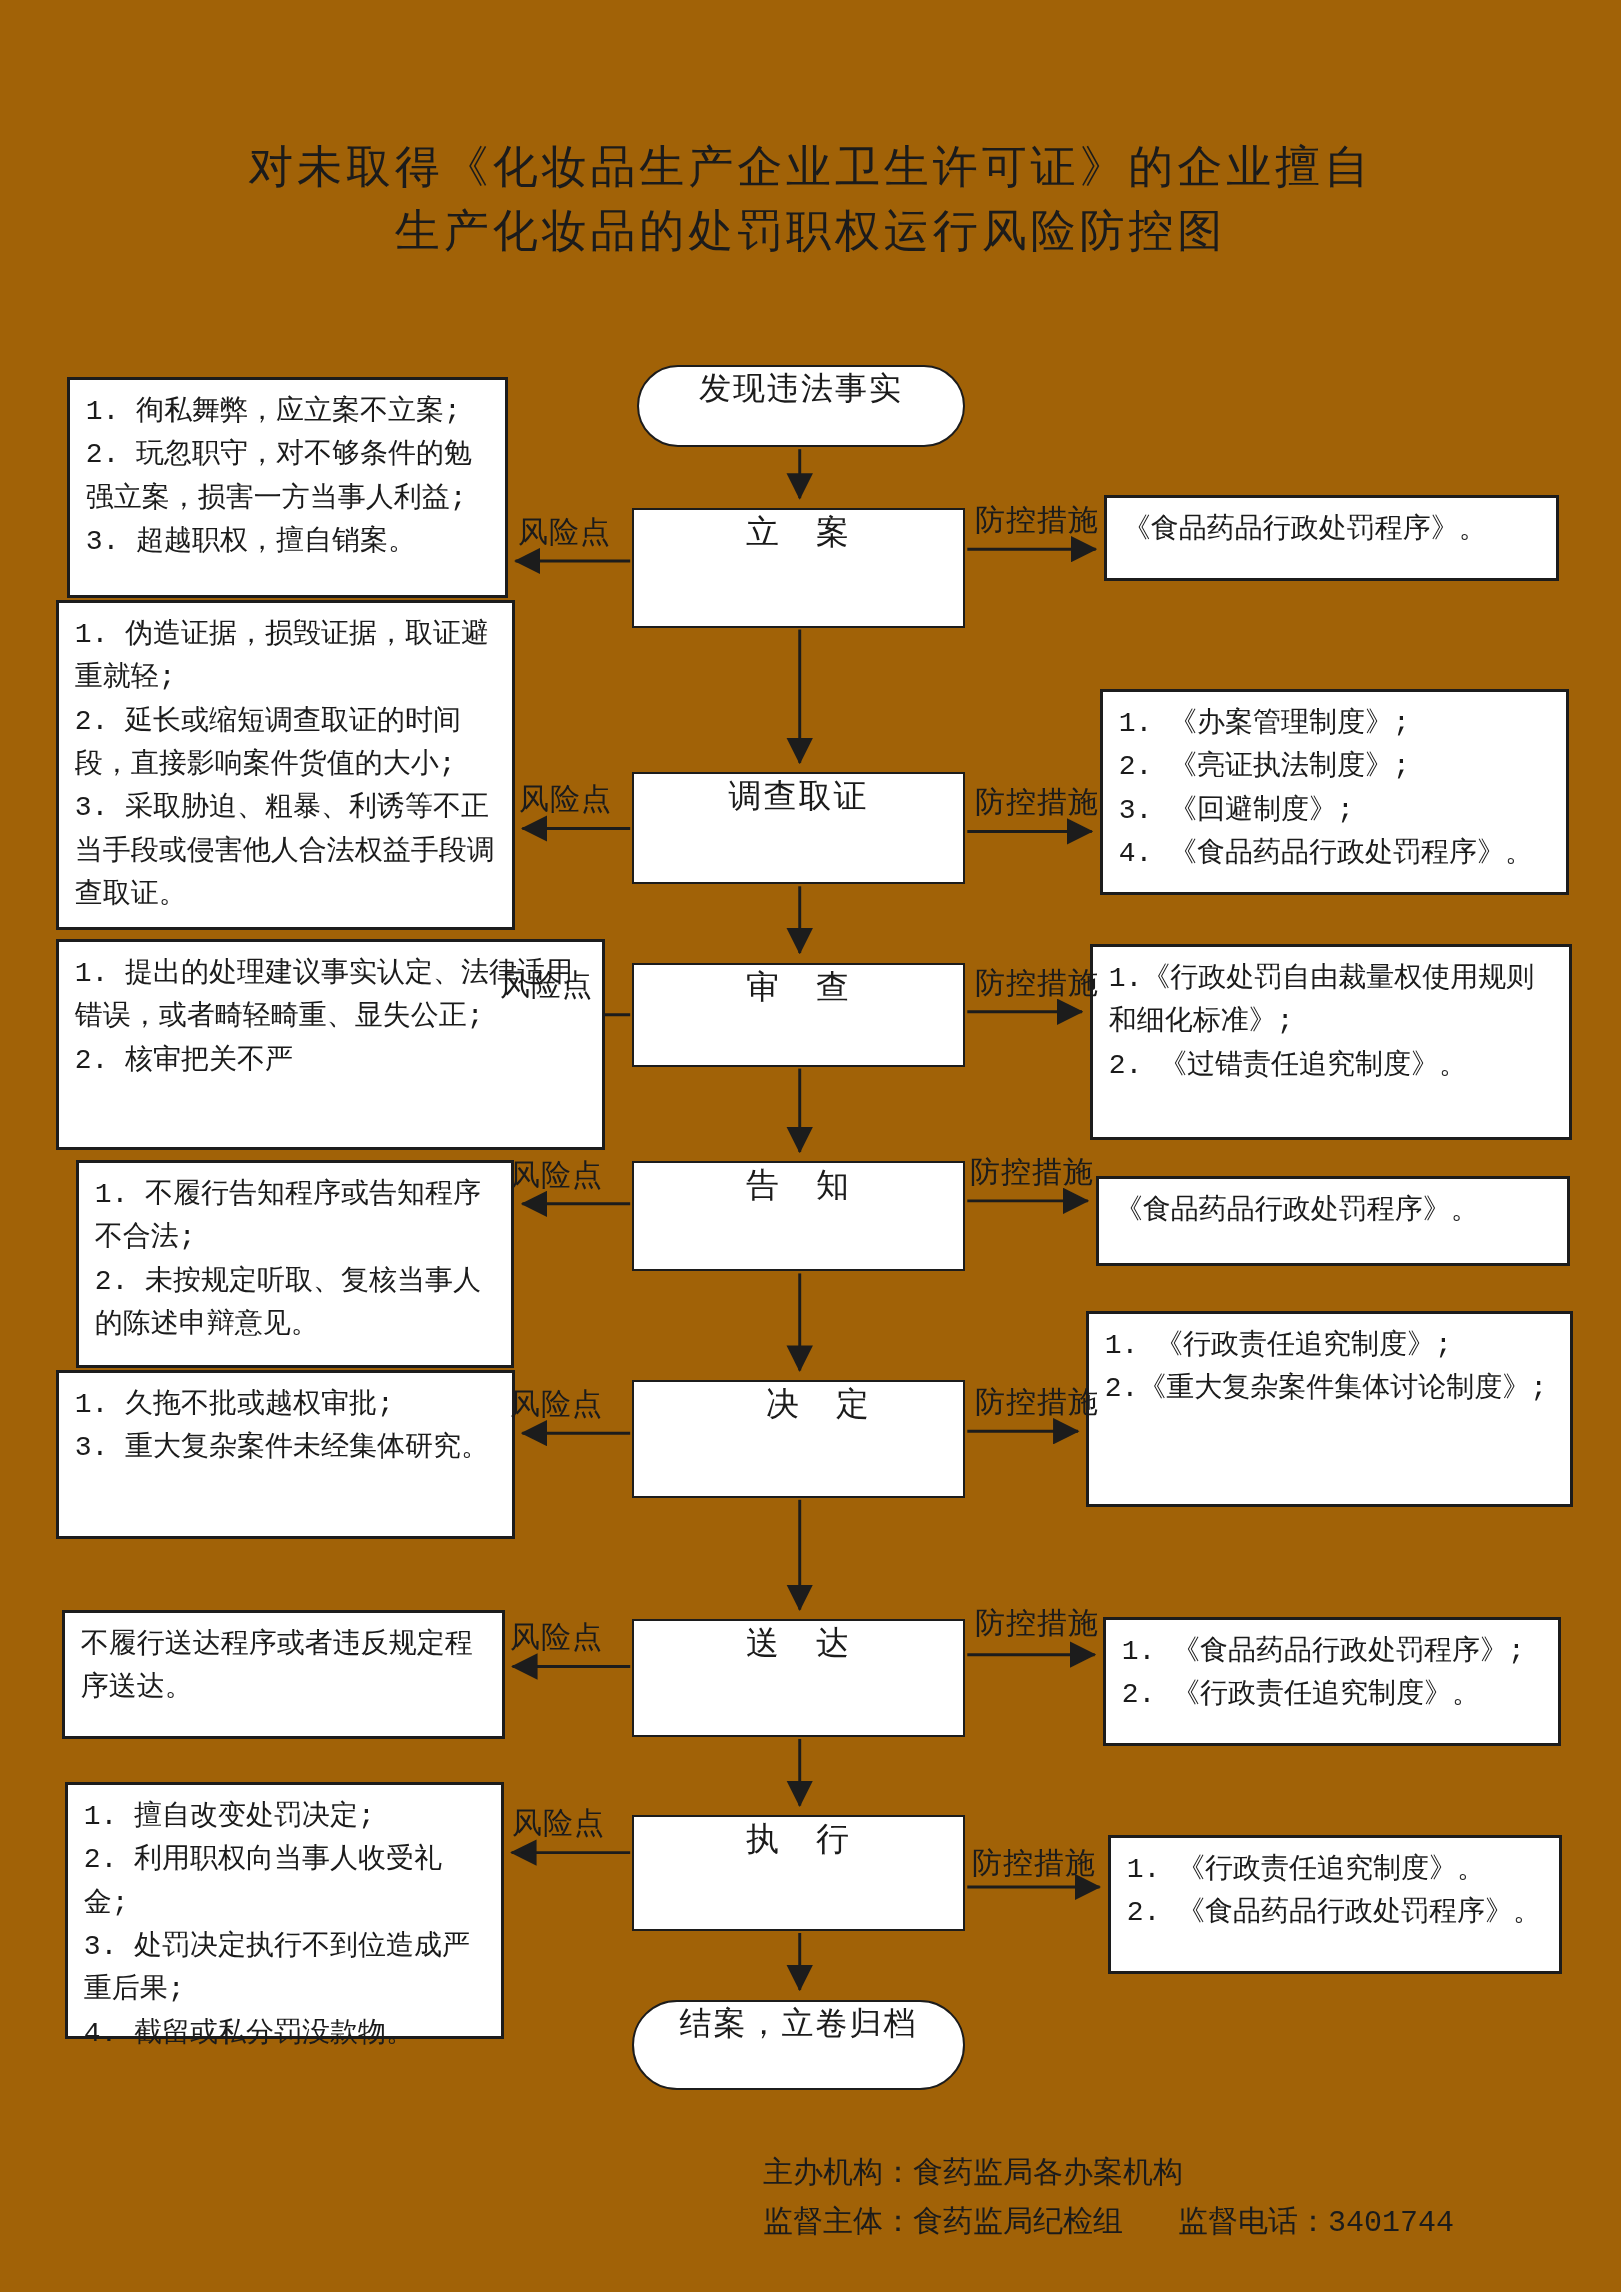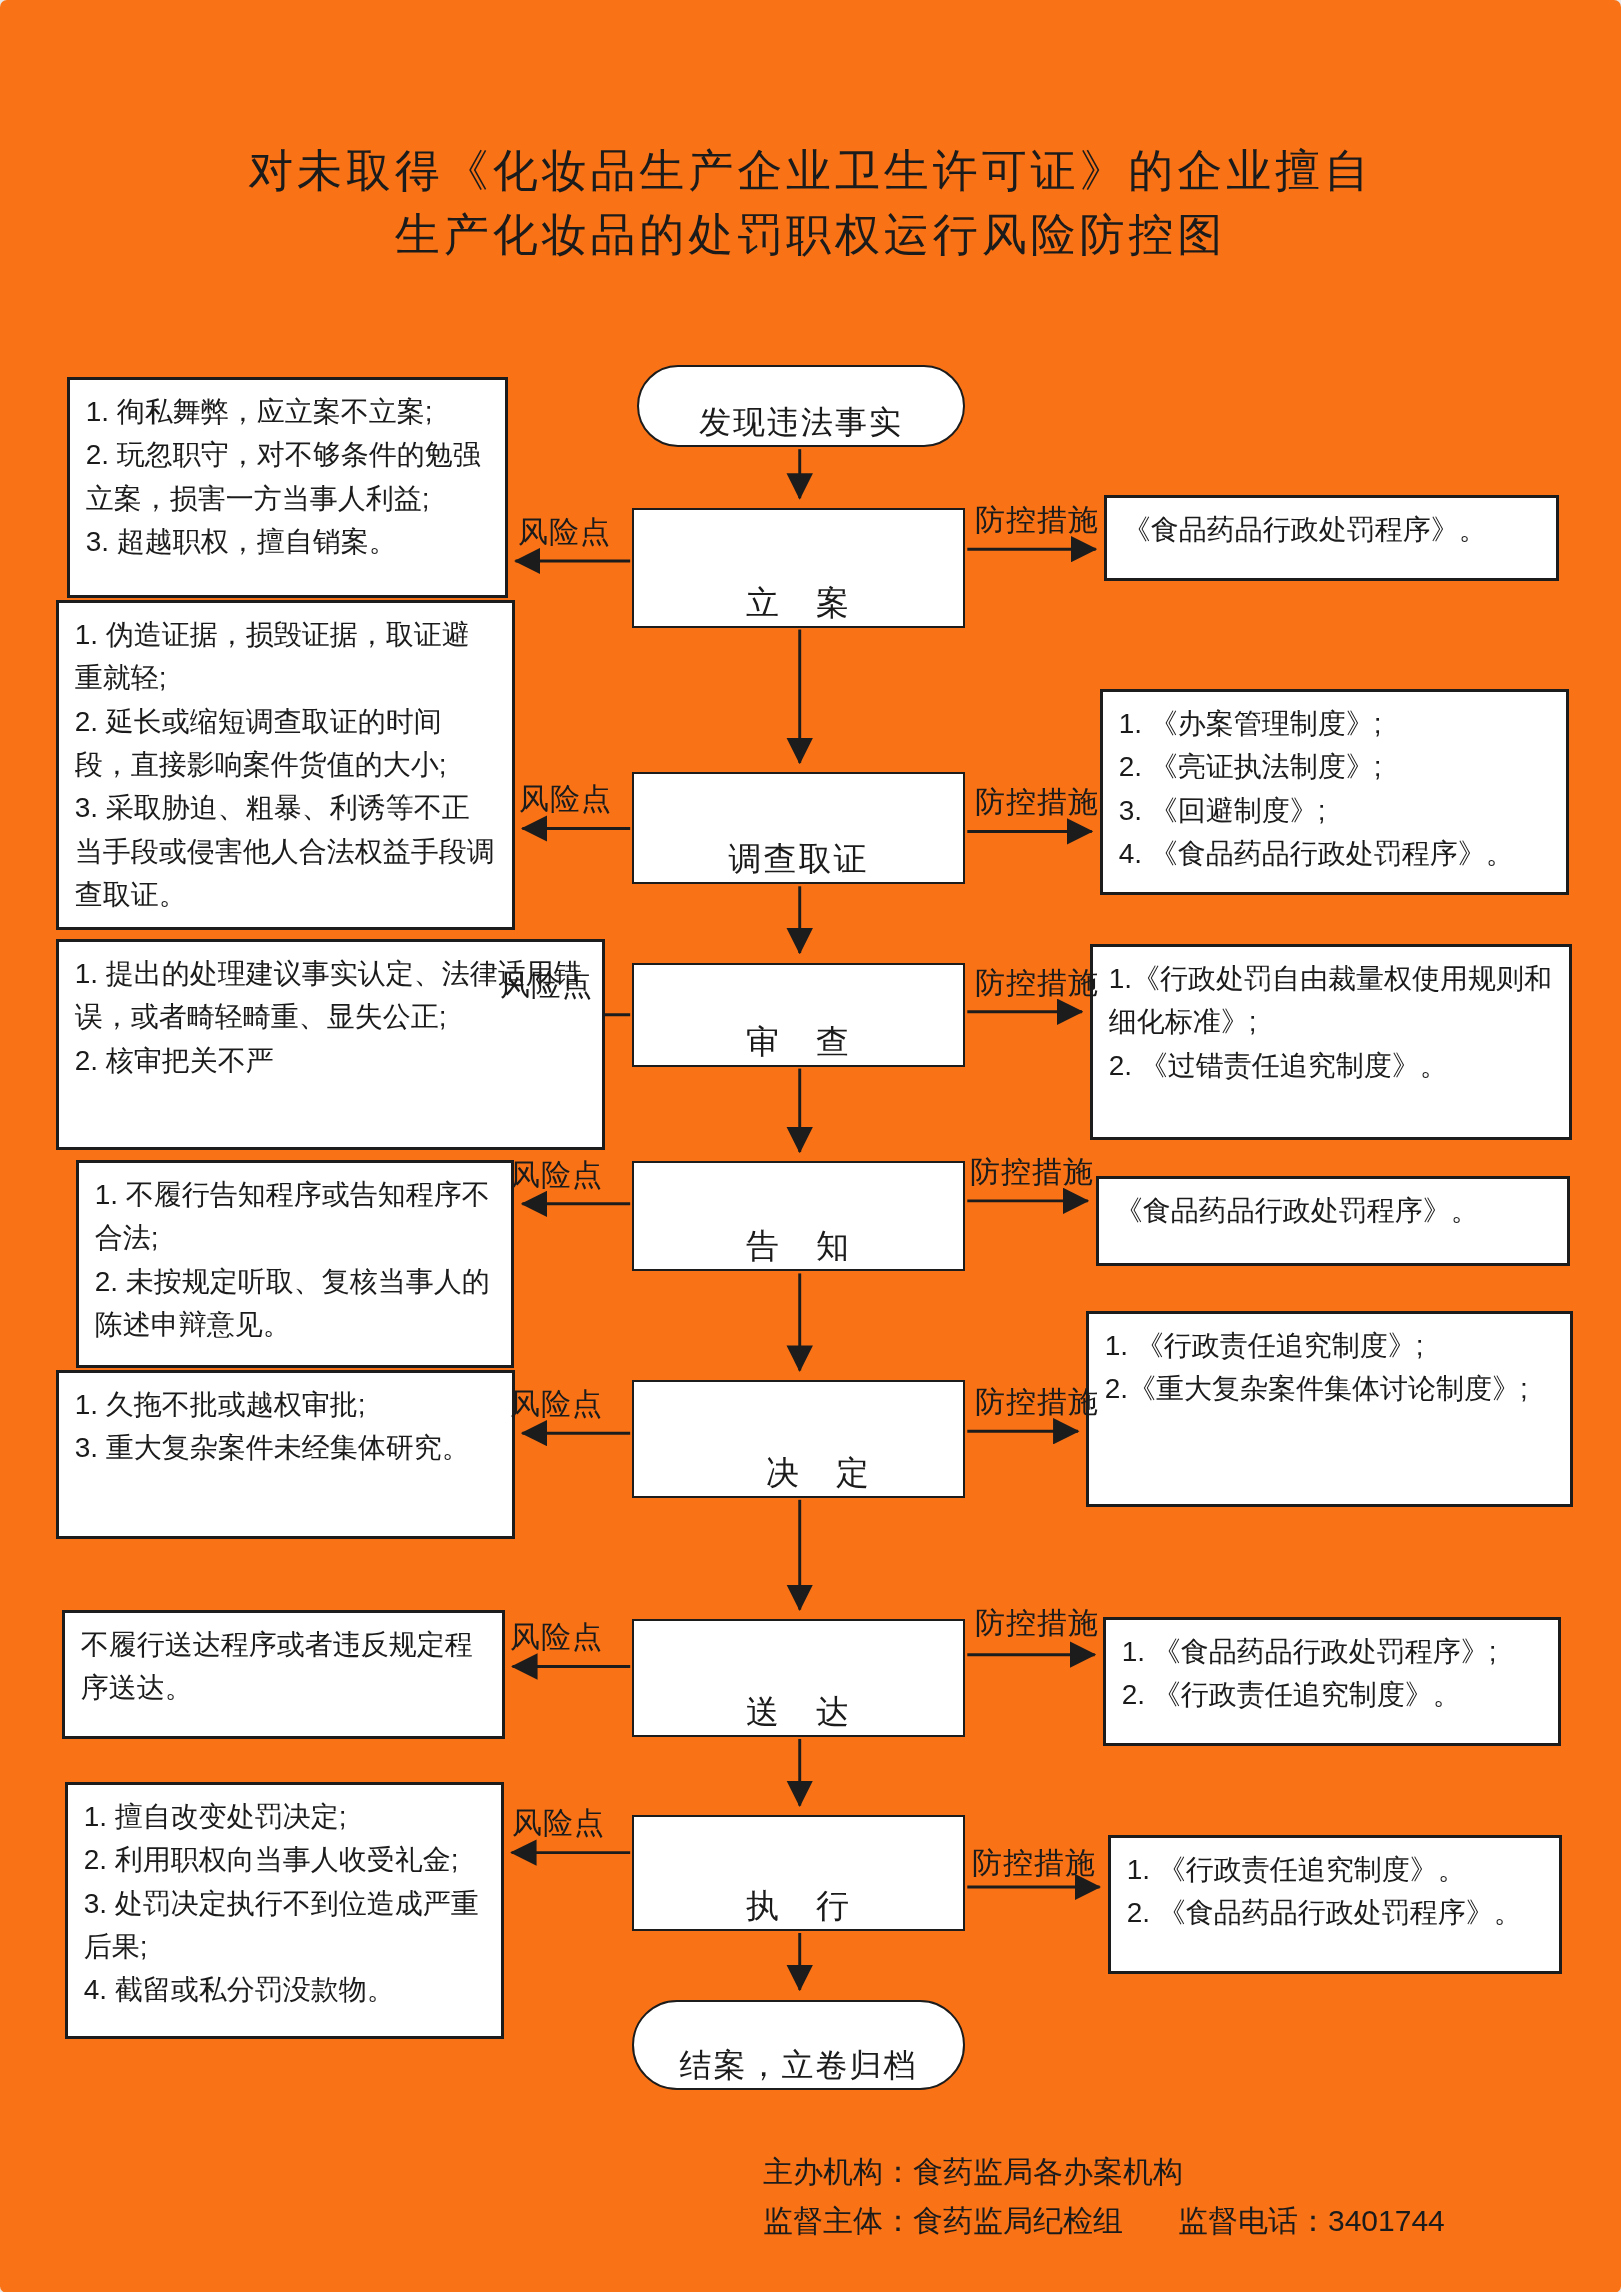--- a/index.html
+++ b/index.html
@@ -1,38 +1,37 @@
 <!DOCTYPE html>
 <html><head>
 <meta charset="utf-8">
 <style>
   html,body{margin:0;padding:0;background:#e8e8e8;}
   .page{
     position:relative;
     width:1621px;height:2293px;
-    background:#f97316;
-    font-family:Liberation Sans, sans-serif;
+    background:#a16207;
+    font-family:Liberation Mono, monospace;
     color:#1b1b1b;
     overflow:hidden;
-    border-radius:7px;
   }
   .title{
     position:absolute;left:0;top:139px;width:1621px;
     text-align:center;font-size:45px;letter-spacing:3.9px;
     line-height:1.42;font-weight:400;
   }
   .box{
     position:absolute;border:3.9px solid #1c1c1c;background:#ffffff;box-sizing:border-box;
   }
   .box-content{
     padding:9.8px 15.7px;font-size:28px;line-height:1.55;text-align:left;
   }
   .node{
     position:absolute;border:2.9px solid #1c1c1c;background:#ffffff;box-sizing:border-box;
-    display:flex;align-items:flex-end;justify-content:center;
+    display:flex;align-items:flex-start;justify-content:center;
     font-size:33px;letter-spacing:2px;
   }
   .stadium{border-radius:45px;}
   .edge-label{
     position:absolute;font-size:30px;letter-spacing:1px;white-space:nowrap;
   }
   .connectors{position:absolute;left:0;top:0;}
   .footer-line{position:absolute;font-size:30px;white-space:nowrap;}
   .footer-phone{margin-left:55px;}
 </style>

